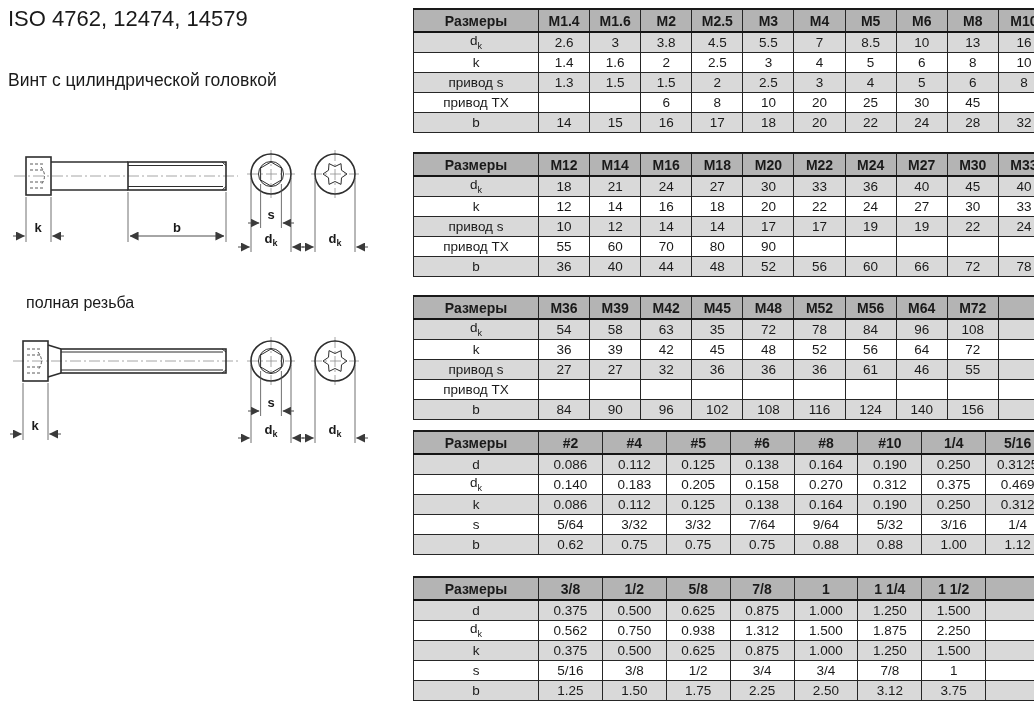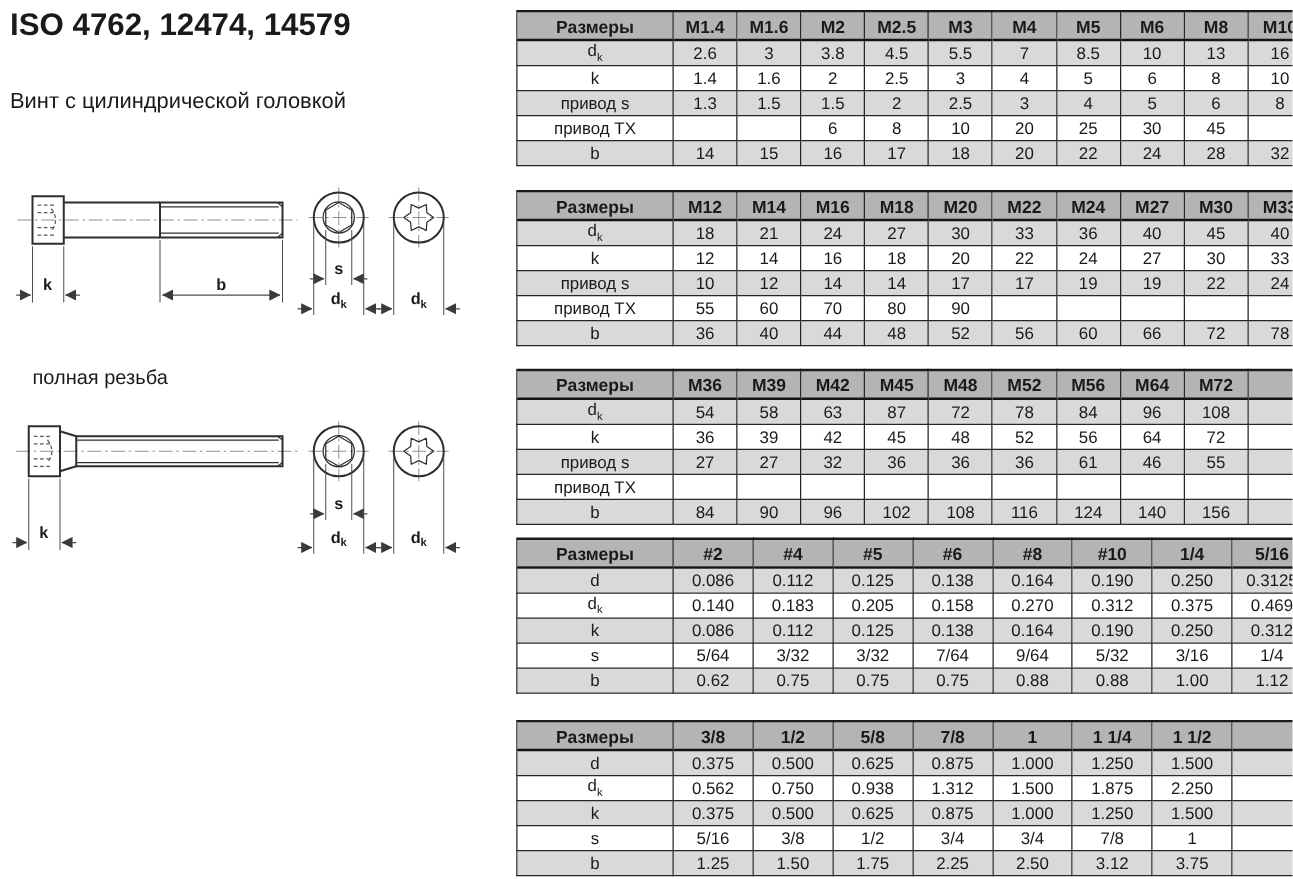--- a/index.html
+++ b/index.html
@@ -8,21 +8,21 @@
     --row-bg: #ffffff;
     --border: #262626;
     --text: #1a1a1a;
   }
   * { margin:0; padding:0; box-sizing:border-box; }
   html,body { background:#ffffff; }
   body {
     width:1034px; height:703px; position:relative; overflow:hidden;
     font-family:"Liberation Sans", sans-serif; color:var(--text);
   }
-  .title-block { position:absolute; left:8px; top:4px; font-weight:bold; font-size:25px; line-height:1.34; }
+  .title-block { position:absolute; left:8px; top:4px; font-weight:normal; font-size:22px; line-height:1.34; }
   .subtitle { position:absolute; left:8px; top:70px; font-size:17.5px; }
   .full-thread-label { position:absolute; left:26px; top:294px; font-size:16px; }
 
   .drawing1 { position:absolute; left:8px; top:144px; }
   .drawing2 { position:absolute; left:8px; top:328px; }
   .outline { stroke:#2e2e2e; stroke-width:1.6; fill:none; }
   .thin    { stroke:#2e2e2e; stroke-width:1; fill:none; }
   .hid     { stroke:#5a5a5a; stroke-width:1; fill:none; stroke-dasharray:3 2; }
   .cl      { stroke:#8f8f8f; stroke-width:0.8; fill:none; stroke-dasharray:11 3 2 3; }
   .dim     { stroke:#4d4d4d; stroke-width:1; fill:none; }
@@ -446,21 +446,21 @@
           <th>M72</th>
           <th></th>
         </tr>
       </thead>
       <tbody>
         <tr>
           <th><span>d</span><sub>k</sub></th>
           <td>54</td>
           <td>58</td>
           <td>63</td>
-          <td>87</td>
+          <td>35</td>
           <td>72</td>
           <td>78</td>
           <td>84</td>
           <td>96</td>
           <td>108</td>
           <td></td>
         </tr>
         <tr>
           <th><span>k</span></th>
           <td>36</td>

